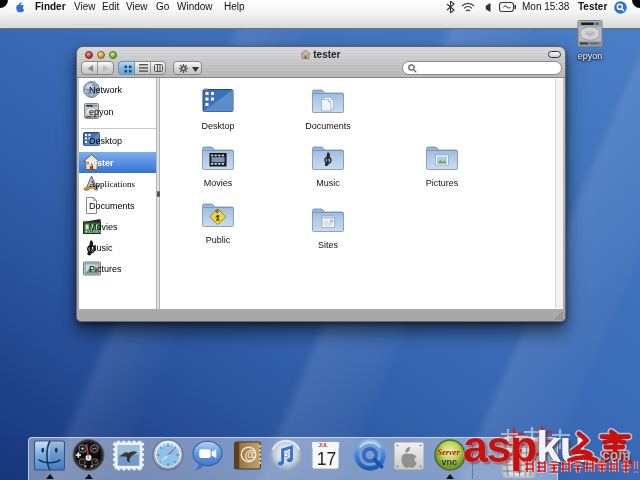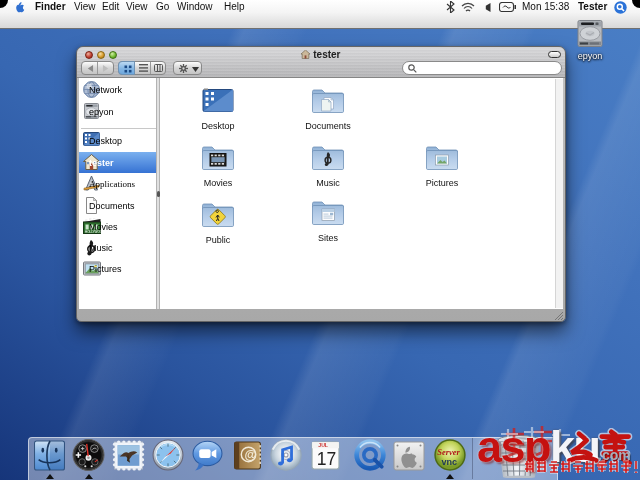--- a/index.html
+++ b/index.html
@@ -367,21 +367,21 @@
 
     <div class="icn" style="left:13px; top:123px;">
       <svg width="34" height="27" viewBox="0 0 34 27">
         <path d="M1.5 8 L1.5 4.5 Q1.5 3 3 3 L11 3 L14 6 L31 6 Q32.5 6 32.5 8 Z" fill="url(#ftab)" stroke="#6e90b6" stroke-width="0.8"></path>
         <rect x="1.5" y="6.5" width="31" height="19" rx="1.2" fill="url(#fold)" stroke="#6e90b6" stroke-width="0.8"></rect>
         <rect x="11" y="10" width="11.5" height="11.5" rx="1.5" transform="rotate(45 16.75 15.75)" fill="#f2d43c" stroke="#8f7a1a" stroke-width="0.8"></rect>
         <path d="M16.2 11.5 a1.2 1.2 0 1 1 0.1 0 M16.7 14 L15 16.5 M16.7 14 L18.3 16.3 M16.7 14 L16.7 17.5 L15.4 20 M16.8 17.4 L18 20" stroke="#222" stroke-width="1" fill="none"></path>
       </svg>
       <div class="lbl">Public</div>
     </div>
-    <div class="icn" style="left:123px; top:121px;">
+    <div class="icn" style="left:123px; top:128px;">
       <svg width="34" height="27" viewBox="0 0 34 27">
         <path d="M1.5 8 L1.5 4.5 Q1.5 3 3 3 L11 3 L14 6 L31 6 Q32.5 6 32.5 8 Z" fill="url(#ftab)" stroke="#6e90b6" stroke-width="0.8"></path>
         <rect x="1.5" y="6.5" width="31" height="19" rx="1.2" fill="url(#fold)" stroke="#6e90b6" stroke-width="0.8"></rect>
         <rect x="11" y="10" width="12.5" height="11.5" fill="#fdfdfe" stroke="#8a9aac" stroke-width="0.7"></rect>
         <rect x="11" y="10" width="12.5" height="3" fill="#b9cfe4"></rect>
         <g fill="#c4d2e0">
             <rect x="12.5" y="14.5" width="5" height="1.2"></rect>
             <rect x="12.5" y="16.5" width="9" height="1.2"></rect>
             <rect x="12.5" y="18.5" width="9" height="1.2"></rect>
           </g>
@@ -635,21 +635,21 @@
       <path d="M40 4 L40 30 M32 10 L50 10 M32 19 L50 19 M34 33 L48 27"></path>
     </g>
   </svg>
   <svg class="abs" style="left:58px; top:5px;" width="110" height="42" viewBox="0 0 110 42" opacity="0.5">
     <g stroke="#fff" stroke-width="2.2" fill="none">
       <path d="M10 6 L10 26 M3 11 L20 11 M3 20 L20 20"></path>
       <path d="M34 4 L34 28 M26 9 L46 9 M26 18 L46 18"></path>
       <path d="M62 6 L62 26 M54 12 L72 12"></path>
     </g>
   </svg>
-  <div class="abs" style="left:37px; top:3px; font-size:45px; font-weight:bold; letter-spacing:-1.5px; color:#c51110; text-shadow:0 0 2px rgba(255,255,255,0.8), 2px 2px 2px rgba(120,0,0,0.5);">asp<span style="color:#f4f4f8; text-shadow:0 0 2px rgba(80,80,90,0.9), 2px 2px 2px rgba(60,60,70,0.8);">ku</span></div>
+  <div class="abs" style="left:23px; top:3px; font-size:45px; font-weight:bold; letter-spacing:-1.5px; color:#c51110; text-shadow:0 0 2px rgba(255,255,255,0.8), 2px 2px 2px rgba(120,0,0,0.5);">asp<span style="color:#f4f4f8; text-shadow:0 0 2px rgba(80,80,90,0.9), 2px 2px 2px rgba(60,60,70,0.8);">ku</span></div>
 
   <svg class="abs" style="left:124px; top:10px;" width="70" height="40" viewBox="0 0 70 42">
     <g stroke="#ffffff" stroke-width="8" fill="none" stroke-linecap="round" opacity="0.6">
       <path d="M14 6 L20 11 M22 13 C16 19 12 22 6 26 C14 24 20 24 26 28 M4 34 C14 30 24 30 32 34"></path>
       <path d="M48 4 L52 7 M38 9 L66 9 M42 20 L60 20 M40 27 L64 27 M52 14 L52 33"></path>
     </g>
     <g stroke="#c41210" stroke-width="5" fill="none" stroke-linecap="round">
       <path d="M14 6 L20 11 M22 13 C16 19 12 22 6 26 C14 24 20 24 26 28 M4 34 C14 30 24 30 32 34"></path>
       <path d="M48 4 L52 7 M38 9 L66 9 M41 15 C47 13 55 13 61 15 M42 20 L60 20 M40 27 L64 27 M52 14 L52 33 M45 29 C41 35 39 37 35 39 M56 28 C60 33 64 35 67 37"></path>
     </g>

